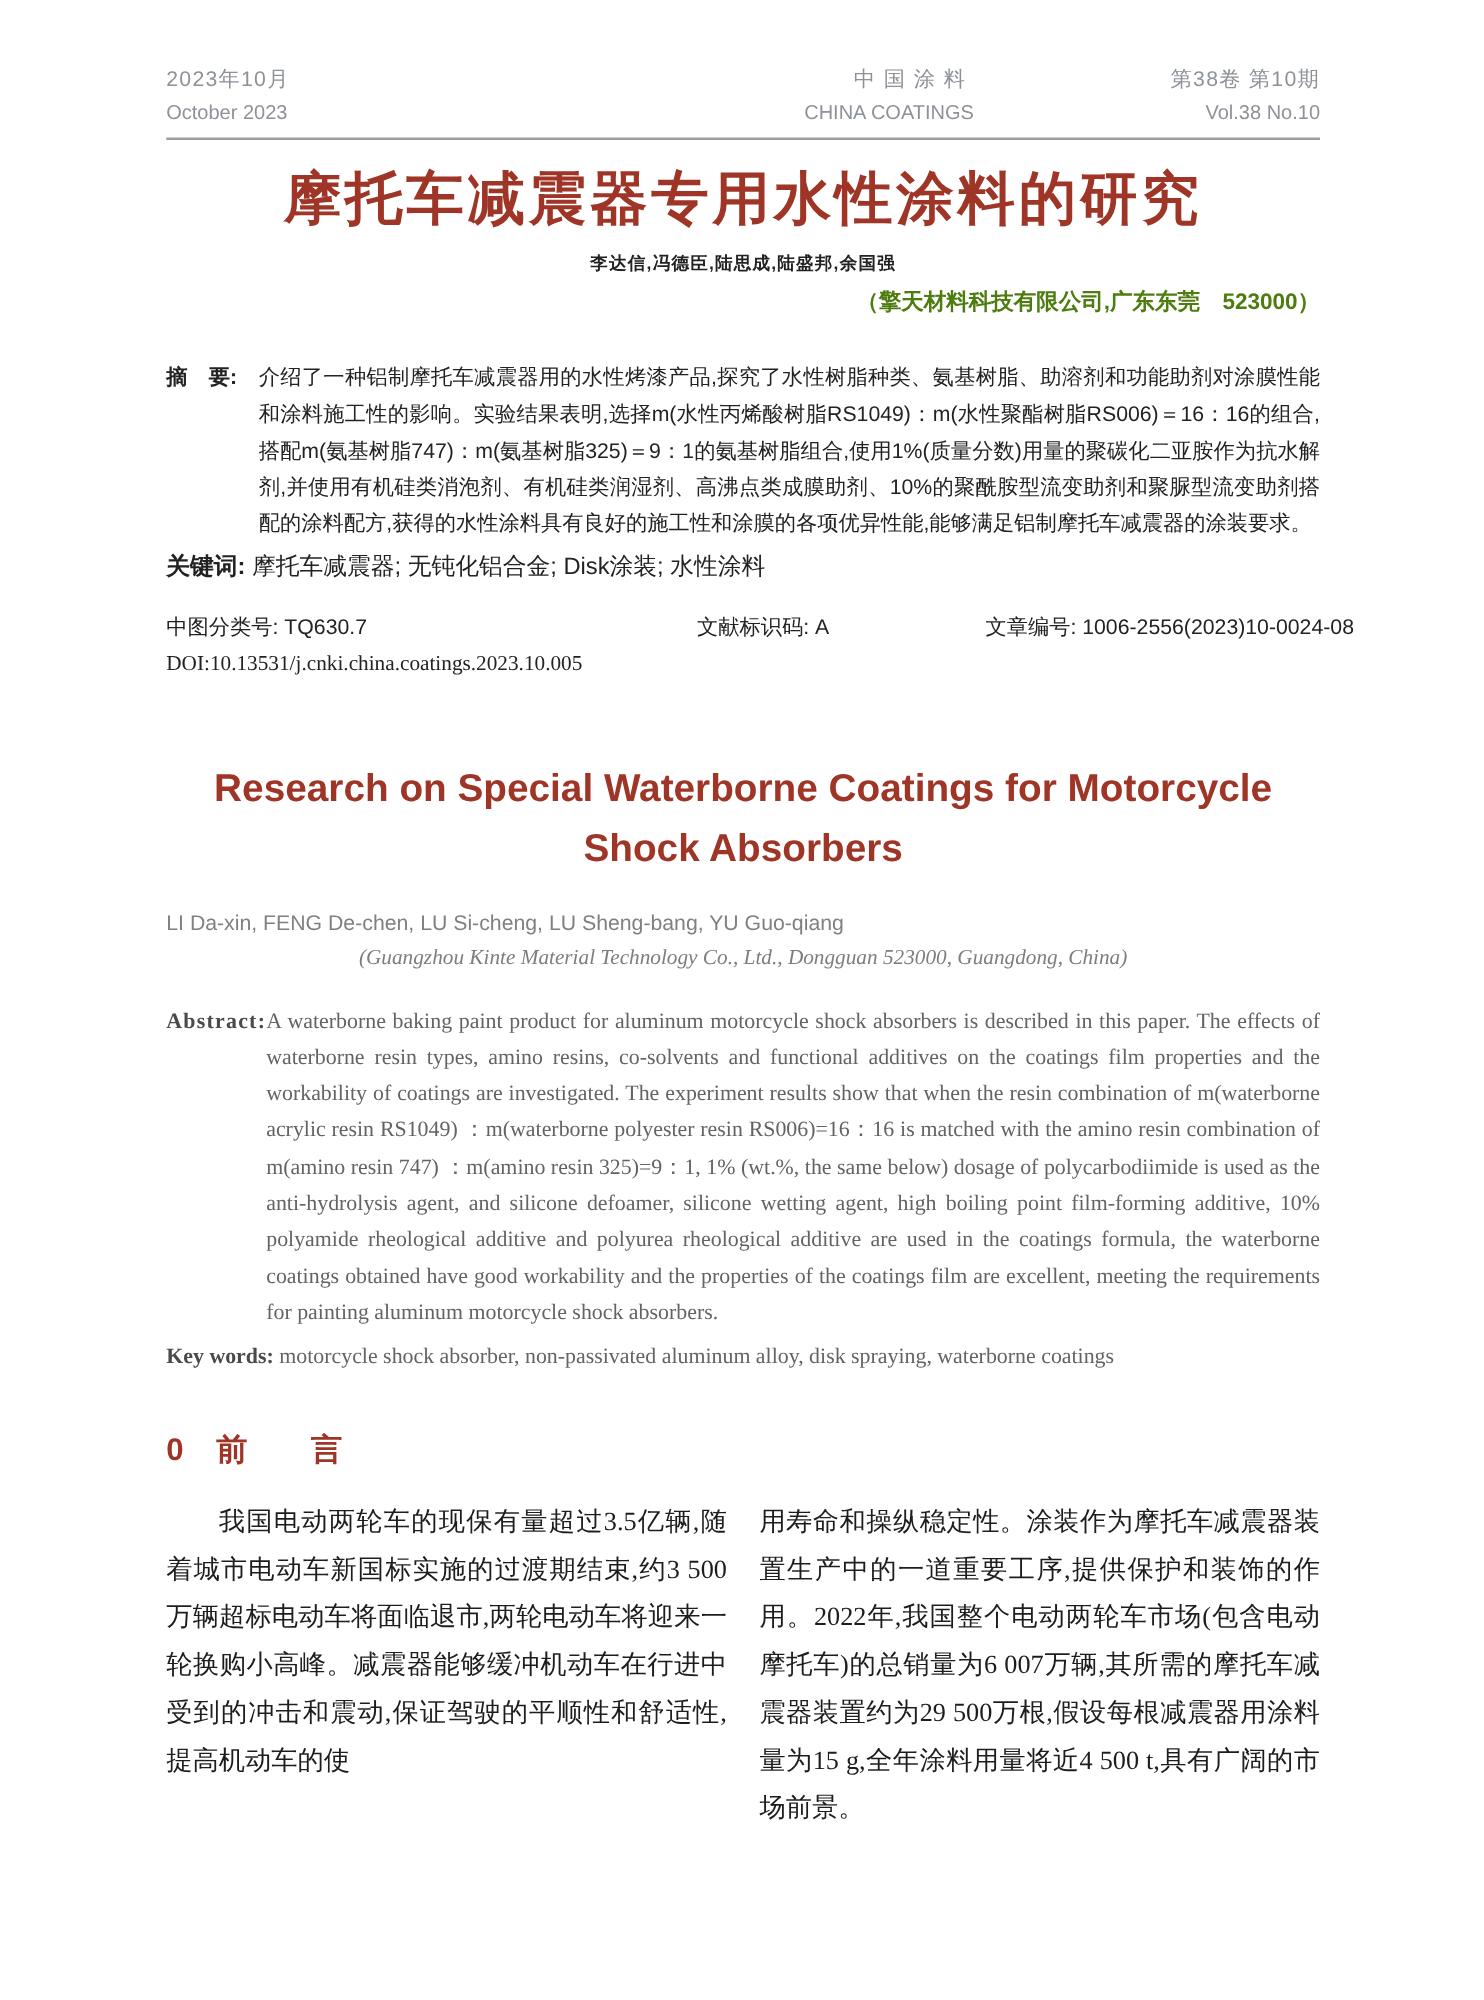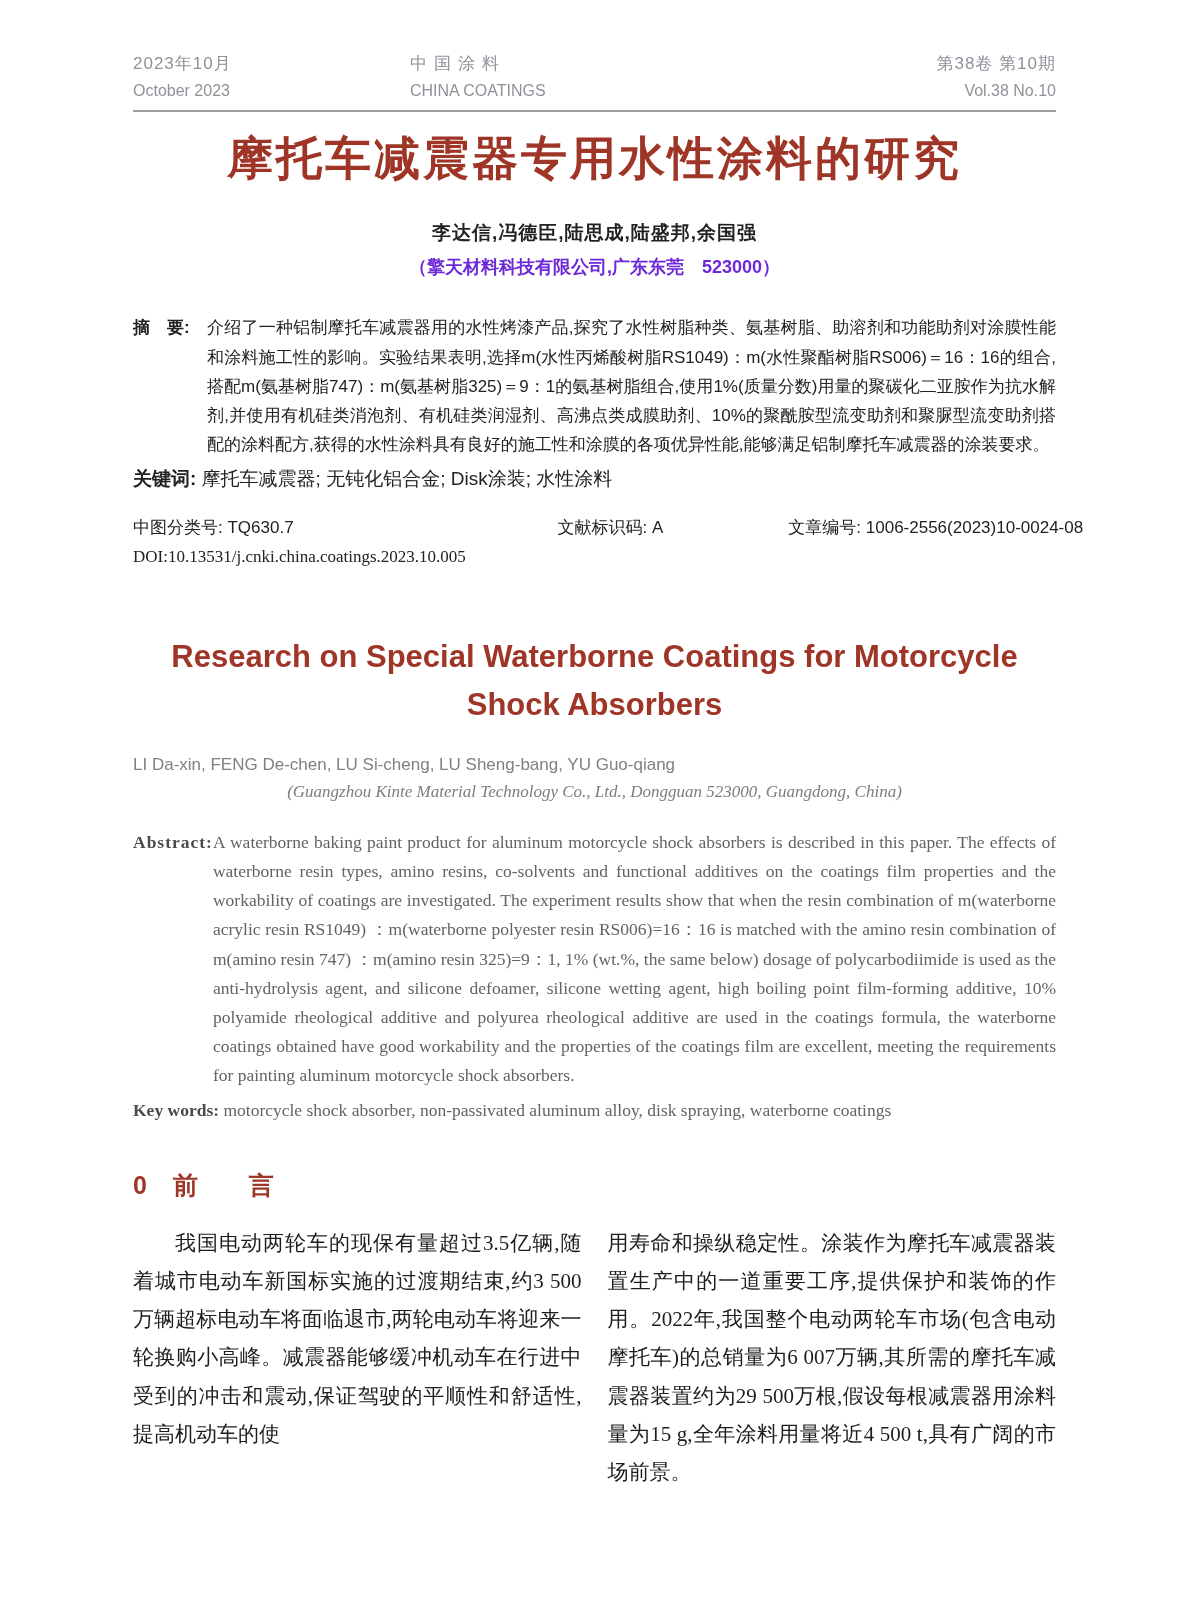--- a/index.html
+++ b/index.html
@@ -9,33 +9,33 @@
     background:#ffffff; overflow:hidden;
     font-family:"Liberation Sans", sans-serif; color:#333;
   }
   .content { padding:0 131px 0 133px; }
 
   
   .jheader { display:flex; justify-content:space-between; align-items:flex-end;
              margin-top:50px; color:#8d9299; }
   .jheader .col { line-height:1.65; }
   .jheader .c-left  { text-align:left;  width:30%; }
-  .jheader .c-mid   { text-align:left; width:40%; }
+  .jheader .c-mid   { text-align:right; width:40%; }
   .jheader .c-right { text-align:right; width:30%; }
   .jh-zh { font-size:17px; letter-spacing:1px; }
   .c-mid .jh-zh { letter-spacing:7px; }
   .jh-en { font-size:16px; }
   .jheader-rule { border-bottom:2px solid #9aa0a6; margin-top:6px; }
 
   
   .title-zh { margin-top:208px; text-align:center; font-size:46px; font-weight:bold;
               letter-spacing:3px; }
-  .authors-zh { margin-top:30px; text-align:center; font-size:19px; font-weight:600;
+  .authors-zh { margin-top:12px; text-align:center; font-size:14px; font-weight:600;
                 color:#222; letter-spacing:1px; }
-  .affil-zh { margin-top:9px; text-align:center; font-size:18px; font-weight:600; color:#6d28d9; }
+  .affil-zh { margin-top:9px; text-align:right; font-size:18px; font-weight:600; color:#4d7c0f; }
 
   
   .abstract-zh { display:flex; margin-top:34px; font-size:17px; line-height:1.72;
                  color:#222; }
   .abstract-zh .lbl { flex:0 0 74px; font-weight:bold; white-space:nowrap; }
   .abstract-zh .txt { flex:1; text-align:justify; }
   .keywords-zh { margin-top:6px; font-size:19px; color:#222; }
   .keywords-zh .lbl { font-weight:bold; }
 
   

